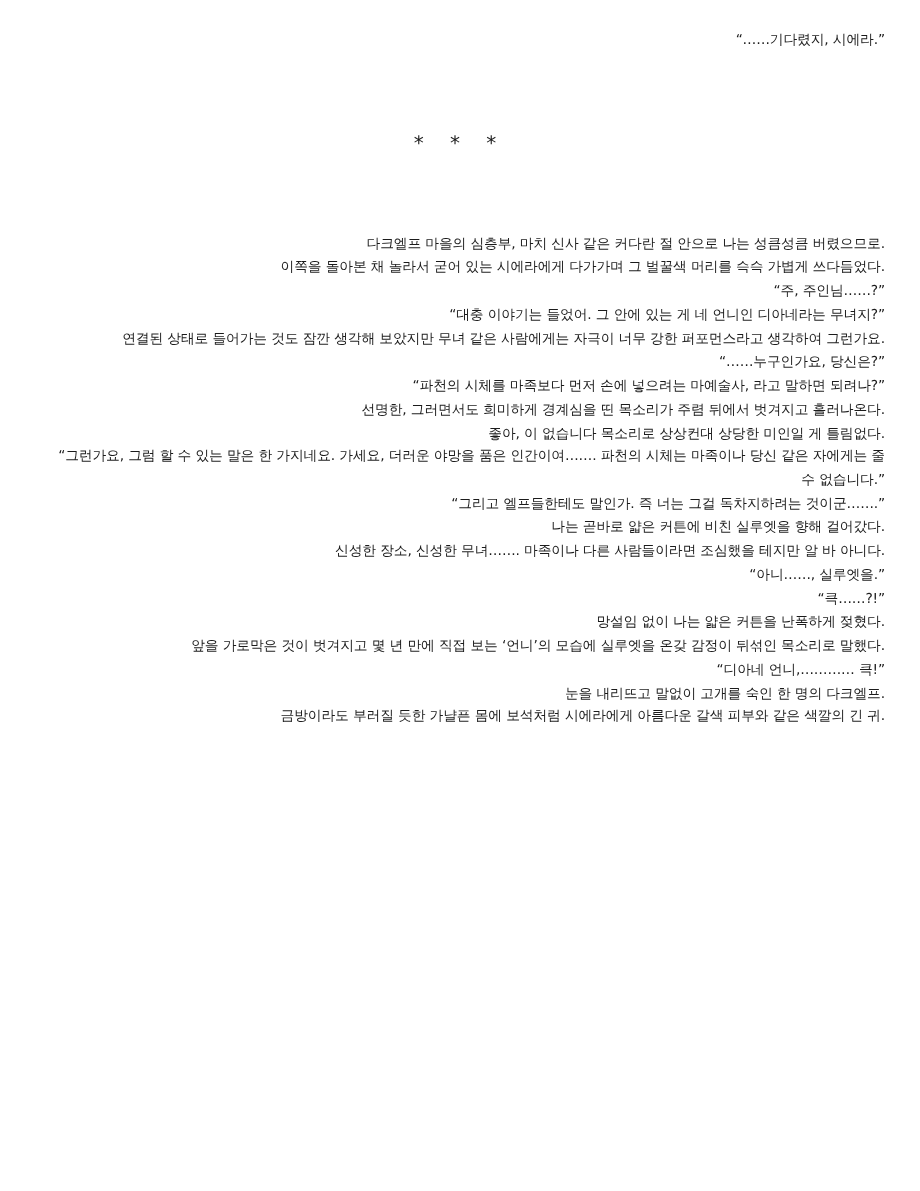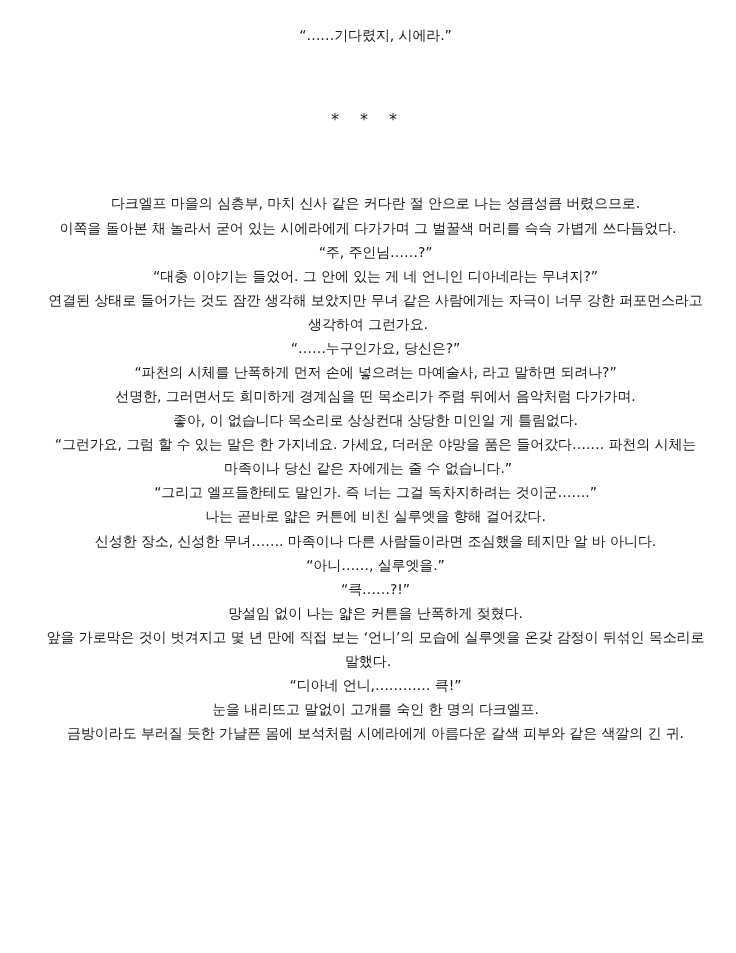--- a/index.html
+++ b/index.html
@@ -14,25 +14,25 @@
     color: #1b1b1b;
   }
   .page {
     position: relative;
     width: 736px;
     height: 953px;
     box-sizing: border-box;
     padding: 18px 28px 0 28px;
   }
   .para {
-    font-size: 14px;
+    font-size: 11px;
     line-height: 1.72;
     letter-spacing: -0.1px;
     margin: 0;
-    text-align: center;
+    text-align: right;
     word-break: keep-all;
   }
   .indent {
     text-indent: 15px;
   }
   .divider {
     text-align: center;
     font-size: 16px;
     letter-spacing: 8px;
     margin: 0;
@@ -58,24 +58,24 @@
 
   <div class="gap-b"></div>
 
   <div class="block">
     <p class="para indent">다크엘프 마을의 심층부, 마치 신사 같은 커다란 절 안으로 나는 성큼성큼 버렸으므로.</p>
     <p class="para">이쪽을 돌아본 채 놀라서 굳어 있는 시에라에게 다가가며 그 벌꿀색 머리를 슥슥 가볍게 쓰다듬었다.</p>
     <p class="para indent">“주, 주인님……?”</p>
     <p class="para indent">“대충 이야기는 들었어. 그 안에 있는 게 네 언니인 디아네라는 무녀지?”</p>
     <p class="para indent">연결된 상태로 들어가는 것도 잠깐 생각해 보았지만 무녀 같은 사람에게는 자극이 너무 강한 퍼포먼스라고 생각하여 그런가요.</p>
     <p class="para indent">“……누구인가요, 당신은?”</p>
-    <p class="para indent">“파천의 시체를 난폭하게 먼저 손에 넣으려는 마예술사, 라고 말하면 되려나?”</p>
-    <p class="para indent">선명한, 그러면서도 희미하게 경계심을 띤 목소리가 주렴 뒤에서 음악처럼 다가가며.</p>
+    <p class="para indent">“파천의 시체를 마족보다 먼저 손에 넣으려는 마예술사, 라고 말하면 되려나?”</p>
+    <p class="para indent">선명한, 그러면서도 희미하게 경계심을 띤 목소리가 주렴 뒤에서 벗겨지고 흘러나온다.</p>
     <p class="para indent">좋아, 이 없습니다 목소리로 상상컨대 상당한 미인일 게 틀림없다.</p>
-    <p class="para indent">“그런가요, 그럼 할 수 있는 말은 한 가지네요. 가세요, 더러운 야망을 품은 들어갔다……. 파천의 시체는 마족이나 당신 같은 자에게는 줄 수 없습니다.”</p>
+    <p class="para indent">“그런가요, 그럼 할 수 있는 말은 한 가지네요. 가세요, 더러운 야망을 품은 인간이여……. 파천의 시체는 마족이나 당신 같은 자에게는 줄 수 없습니다.”</p>
     <p class="para indent">“그리고 엘프들한테도 말인가. 즉 너는 그걸 독차지하려는 것이군…….”</p>
     <p class="para indent">나는 곧바로 얇은 커튼에 비친 실루엣을 향해 걸어갔다.</p>
     <p class="para indent">신성한 장소, 신성한 무녀……. 마족이나 다른 사람들이라면 조심했을 테지만 알 바 아니다.</p>
     <p class="para indent">“아니……, 실루엣을.”</p>
     <p class="para indent">“큭……?!”</p>
     <p class="para indent">망설임 없이 나는 얇은 커튼을 난폭하게 젖혔다.</p>
     <p class="para indent">앞을 가로막은 것이 벗겨지고 몇 년 만에 직접 보는 ‘언니’의 모습에 실루엣을 온갖 감정이 뒤섞인 목소리로 말했다.</p>
     <p class="para indent">“디아네 언니,………… 큭!”</p>
     <p class="para indent">눈을 내리뜨고 말없이 고개를 숙인 한 명의 다크엘프.</p>
     <p class="para indent">금방이라도 부러질 듯한 가냘픈 몸에 보석처럼 시에라에게 아름다운 갈색 피부와 같은 색깔의 긴 귀.</p>

